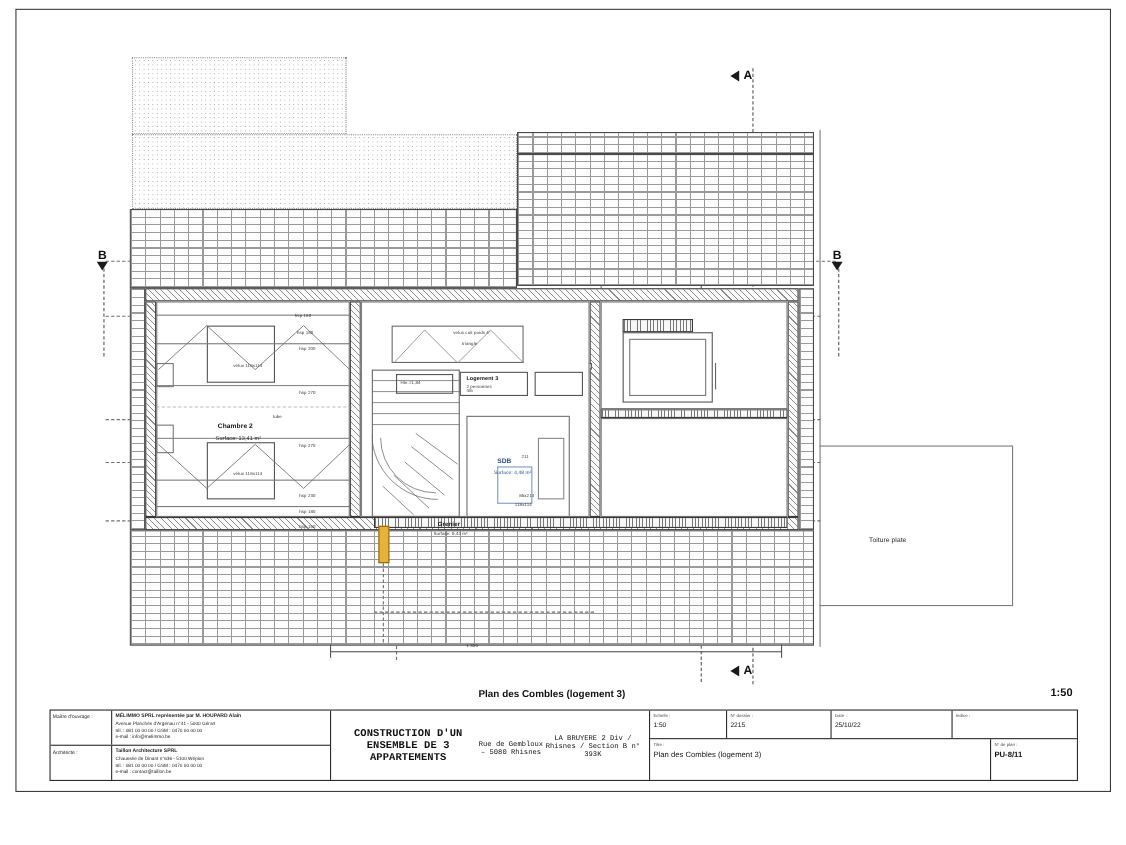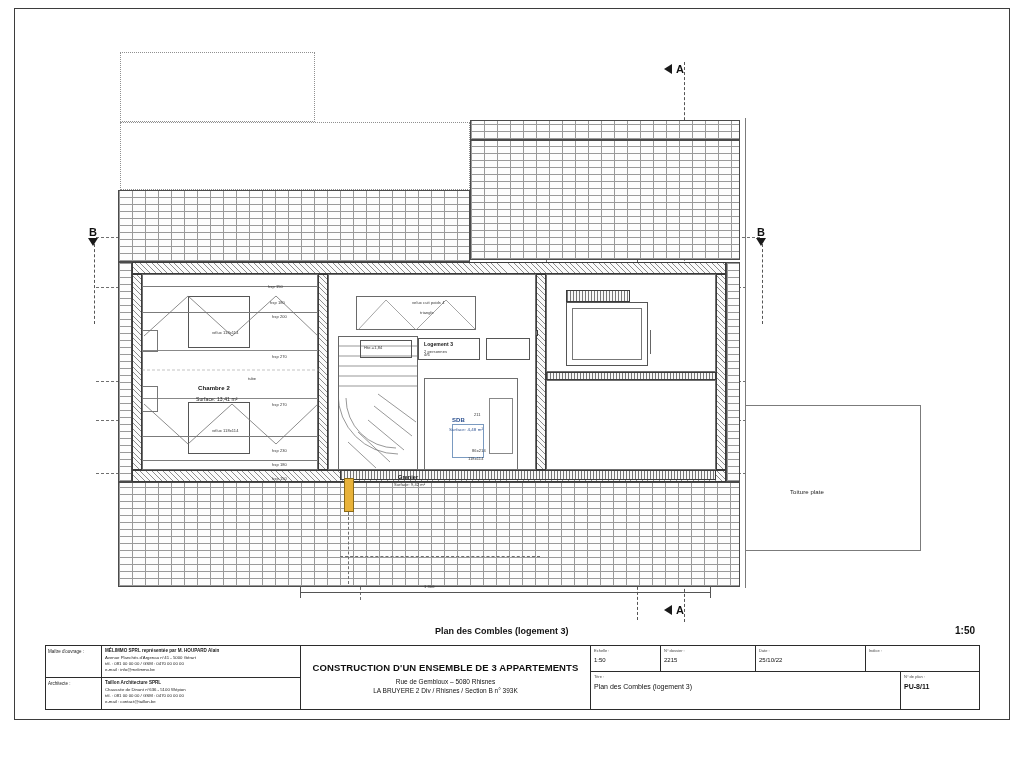--- a/index.html
+++ b/index.html
@@ -185,26 +185,27 @@
     padding: 2px 3px 0 3px;
     font-size: 4.3px;
     color: #222;
     line-height: 1.45;
   }
   .cart-val .nm { font-weight: bold; font-size: 4.6px; }
 
   .cart-mid {
     width: 290px;
     display: flex;
-    flex-direction: column;
+    flex-direction: row;
     align-items: center;
     justify-content: center;
     text-align: center;
     padding: 0 6px;
     box-sizing: border-box;
+    font-family: Liberation Mono, monospace;
   }
   .cart-mid .t1 { font-size: 9.5px; font-weight: bold; color: #111; letter-spacing: 0.1px;}
   .cart-mid .t2 { font-size: 6.5px; color: #111; margin-top: 5px; }
   .cart-mid .t3 { font-size: 6.5px; color: #111; margin-top: 2px; }
 
   .cart-right { flex: 1; display: flex; flex-direction: column; }
   .cart-right-top { display: flex; height: 26px; border-bottom: 1px solid #2b2b2b; box-sizing: border-box;}
   .cart-right-bot { display: flex; flex: 1; }
   .cr-cell {
     border-right: 1px solid #2b2b2b;

